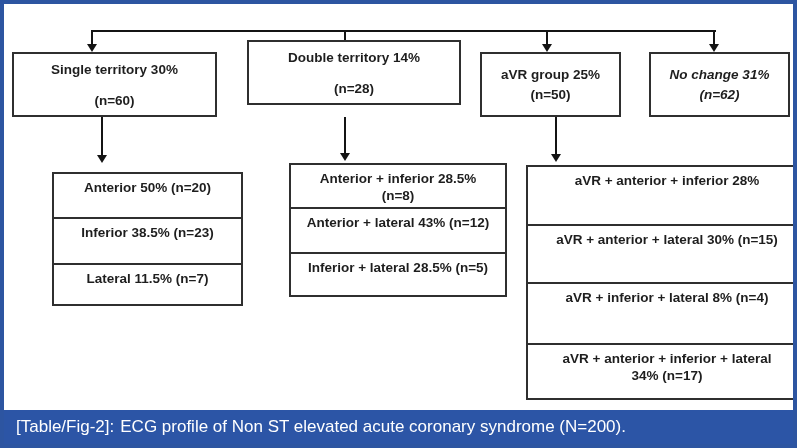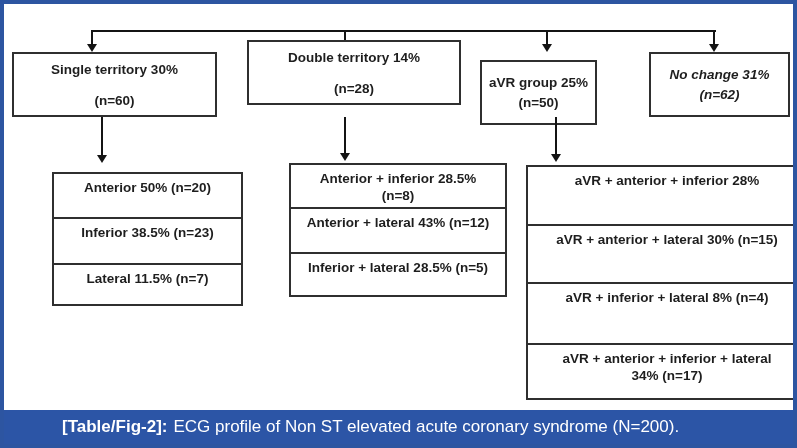--- a/index.html
+++ b/index.html
@@ -29,21 +29,21 @@
     color:#1e1e1e;
     font-weight:bold;
     font-size:13.5px;
     text-align:center;
   }
   .top-box{display:flex;flex-direction:column;align-items:center;}
   .spread{justify-content:space-between;padding:8px 4px 7px;}
   .tight{justify-content:center;row-gap:5px;padding:0 2px;}
   .b1{left:8px;top:48px;width:205px;height:65px;}
   .b2{left:243px;top:36px;width:214px;height:65px;}
-  .b3{left:476px;top:48px;width:117px;height:65px;margin-top:8px;}
+  .b3{left:476px;top:48px;width:141px;height:65px;}
   .b4{left:645px;top:48px;width:141px;height:65px;font-style:italic;}
   
   .stack{display:grid;}
   .stack .row{
     box-sizing:border-box;
     padding-top:5px;
     line-height:17px;
   }
   .stack .row + .row{border-top:2px solid #2f2f2f;}
   .stack .row span{display:block;}
@@ -51,21 +51,21 @@
   .sb-mid{left:285px;top:159px;width:218px;height:134px;grid-template-rows:42px 45px 1fr;}
   .sb-right{left:522px;top:161px;width:282px;height:235px;grid-template-rows:57px 58px 61px 1fr;}
   
   .caption{
     position:absolute;left:0;right:0;bottom:0;height:34px;
     background:#2c55a6;color:#ffffff;
     font-size:17px;line-height:34px;
     padding-left:12px;
     white-space:nowrap;
   }
-  .cap-label{font-weight:bold;margin-right:6px;margin-left:46px;}
+  .cap-label{font-weight:normal;margin-right:6px;}
 </style>
 </head>
 <body>
 
 <div class="frame">
 
   <div class="line" style="left:87px;top:26px;width:625px;height:2px;"></div>
   <div class="line" style="left:87px;top:26px;width:2px;height:14px;"></div>
   <div class="line" style="left:340px;top:26px;width:2px;height:14px;"></div>
   <div class="line" style="left:542px;top:26px;width:2px;height:14px;"></div>

